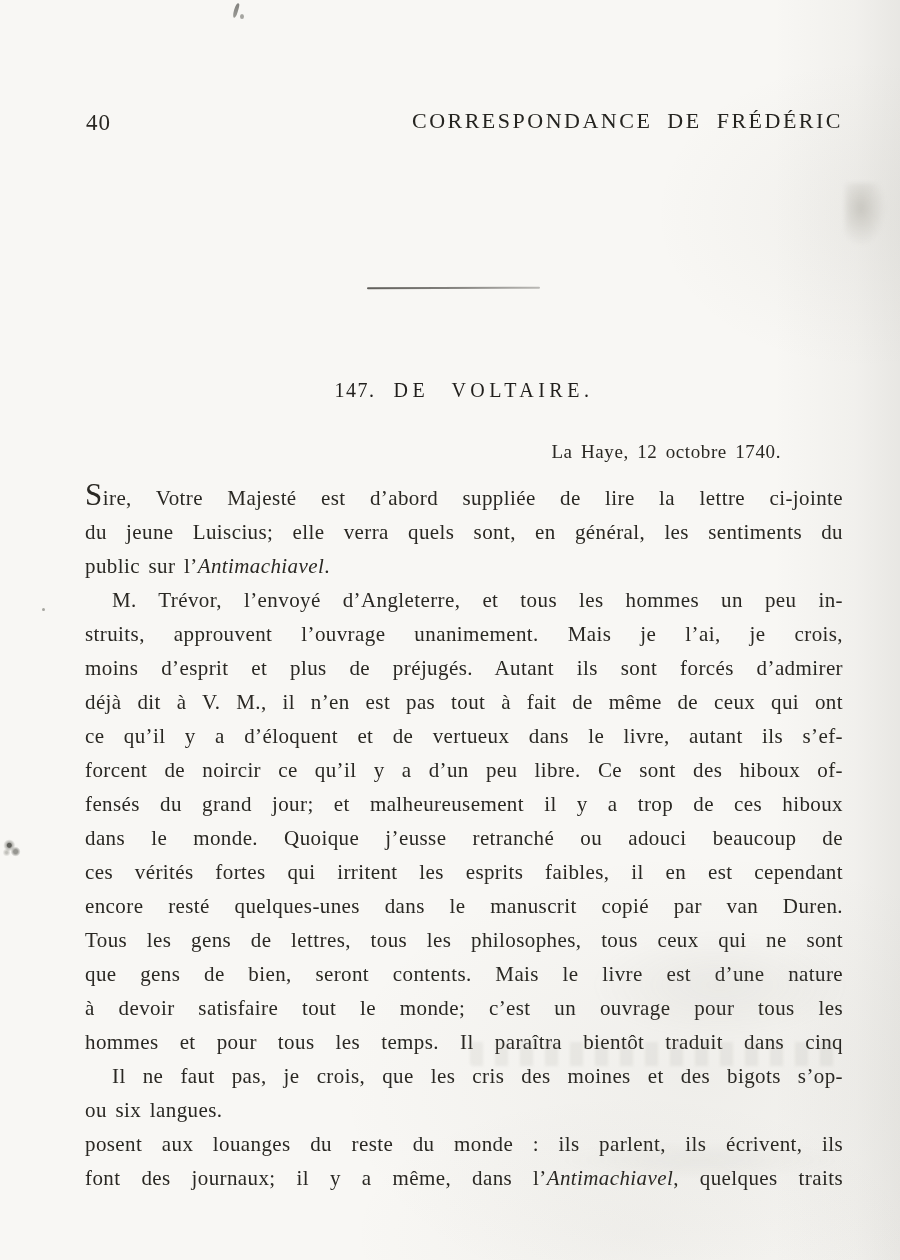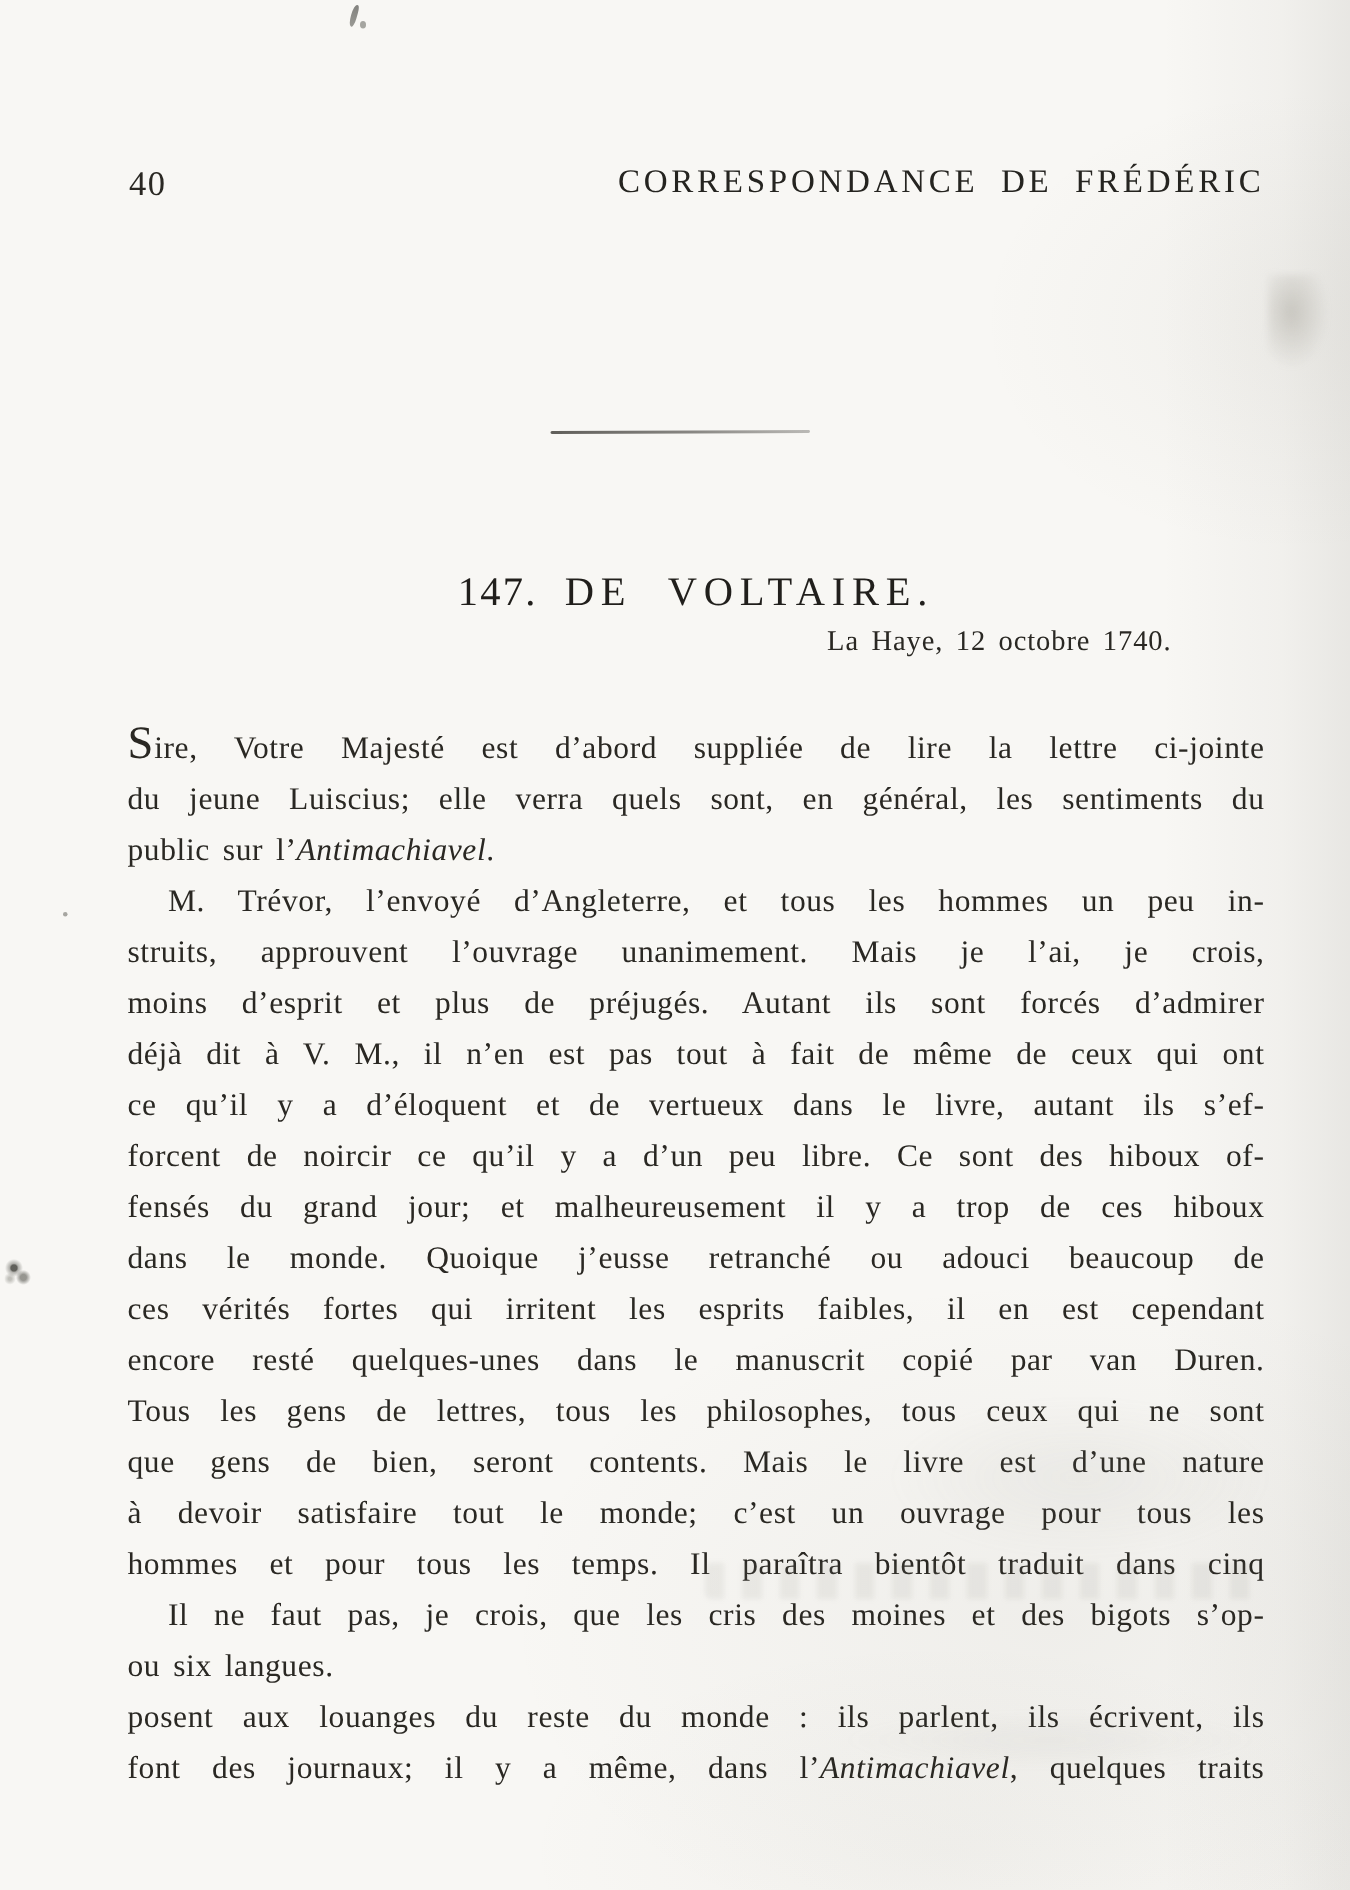--- a/index.html
+++ b/index.html
@@ -33,27 +33,27 @@
   }
 
   .divider {
     position:absolute; top:287px; left:367px; width:173px; height:2px;
     background:linear-gradient(90deg, rgba(45,43,38,0.75), rgba(45,43,38,0.55) 55%, rgba(45,43,38,0.3));
     border-radius:1px; transform:rotate(-0.2deg);
   }
 
   .letter-heading {
     position:absolute; top:379px; left:85px; width:758px; margin:0;
-    text-align:center; font-size:27px; font-weight:normal; color:#211f1c;
+    text-align:center; font-size:20px; font-weight:normal; color:#211f1c;
   }
   .letter-heading .lnum { letter-spacing:1.5px; margin-right:18px; }
   .letter-heading .ltitle { letter-spacing:4.5px; word-spacing:13px; }
 
   .dateline {
-    position:absolute; top:417px; left:85px; width:758px;
+    position:absolute; top:441px; left:85px; width:758px;
     padding-right:62px; text-align:right;
     font-size:19px; letter-spacing:0.6px; word-spacing:3px;
   }
 
   .body-text {
     position:absolute; top:478px; left:85px; width:758px;
     font-size:21px; line-height:34px; letter-spacing:0.4px; word-spacing:3px;
   }
   .bl { text-align:justify; text-align-last:justify; }
   .bl.endl { text-align:left; text-align-last:left; }

